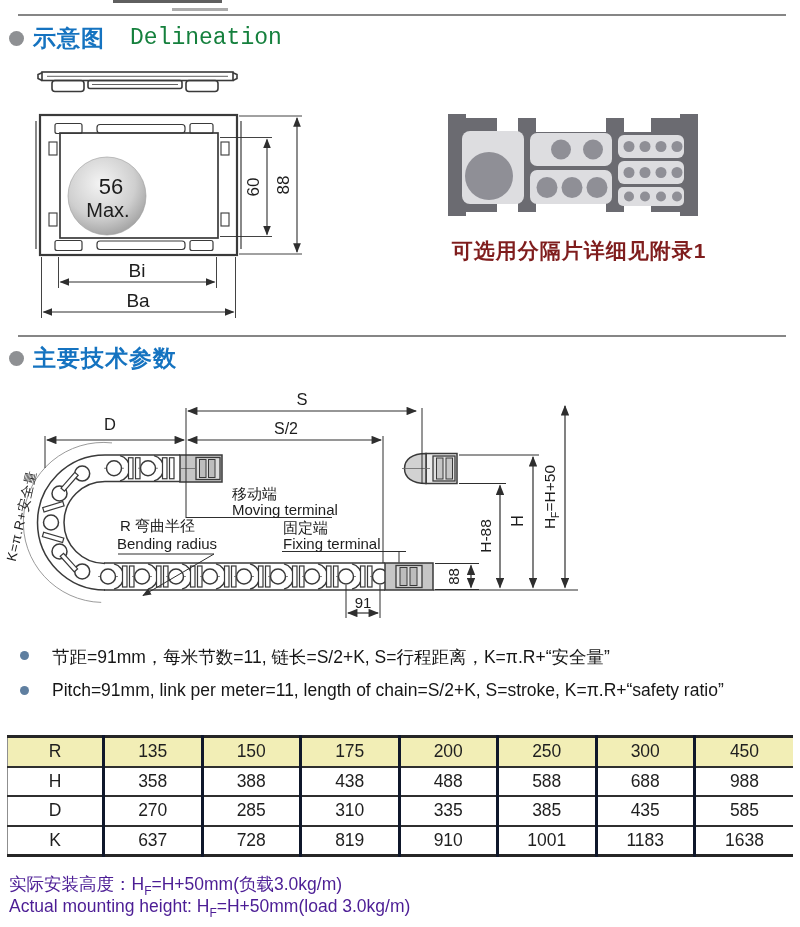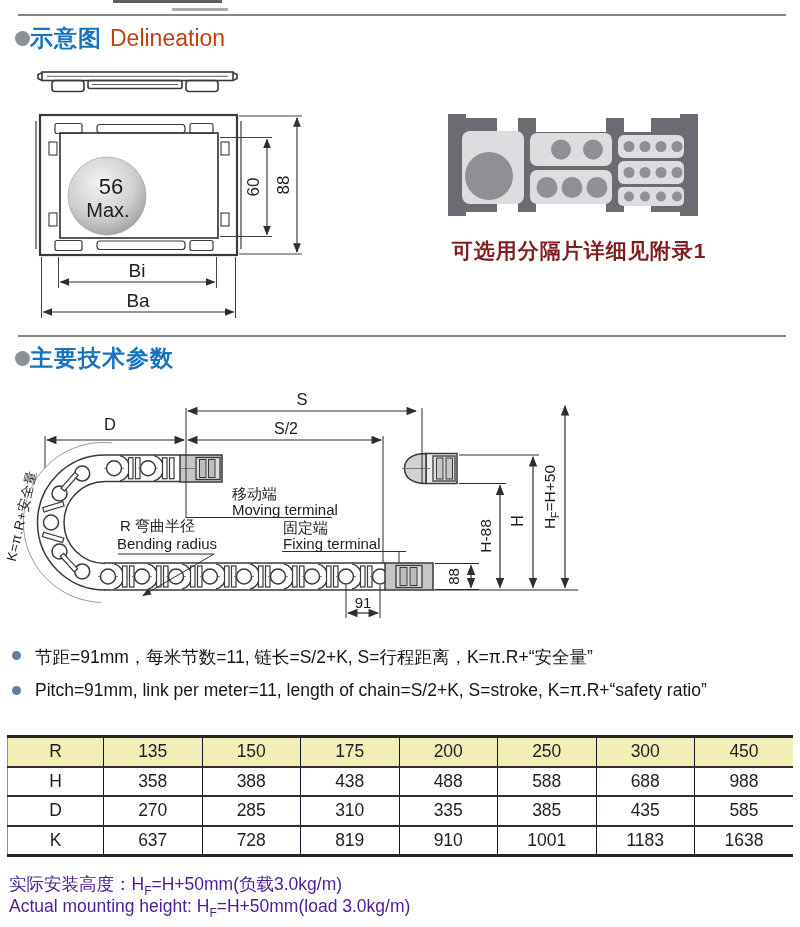--- a/index.html
+++ b/index.html
@@ -1,35 +1,35 @@
 <!DOCTYPE html>
 <html><head>
 <meta charset="utf-8">
 <style>
   html,body{margin:0;padding:0;background:#fff;}
   .page{position:relative;width:800px;height:927px;background:#ffffff;overflow:hidden;
         font-family:"Liberation Sans",sans-serif;color:#1d1d1d;}
   .hr{position:absolute;left:18px;width:768px;height:2px;background:#868686;}
   .artifact1{position:absolute;left:113px;top:0;width:109px;height:3px;background:#5f5f5f;}
   .artifact2{position:absolute;left:172px;top:8px;width:56px;height:3px;background:#ababab;}
-  .section-head{position:absolute;left:15px;display:flex;align-items:center;gap:0;height:28px;}
+  .section-head{position:absolute;left:9px;display:flex;align-items:center;gap:9px;height:28px;font-family:Liberation Mono, monospace;}
   .section-head .bullet{width:15px;height:15px;border-radius:50%;background:#8e9093;flex:none;}
   .section-head .zh{font-size:23px;font-weight:bold;color:#1573c0;letter-spacing:1px;}
-  .section-head .en{font-size:23px;color:#c2410c;margin-left:8px;}
+  .section-head .en{font-size:23px;color:#15803d;margin-left:16px;}
   .caption{position:absolute;left:440px;top:237px;width:278px;text-align:center;
            font-size:21px;font-weight:bold;color:#7f1d1d;letter-spacing:1px;}
-  .note{position:absolute;left:12px;display:flex;align-items:flex-start;gap:14px;
+  .note{position:absolute;left:20px;display:flex;align-items:flex-start;gap:23px;
         font-size:17.5px;color:#161616;}
   .note .dot{width:9px;height:9px;border-radius:50%;background:#5f7fa0;margin-top:6px;flex:none;}
   table.data-table{position:absolute;left:7px;top:735px;width:786px;border-collapse:collapse;
         table-layout:fixed;font-size:17.5px;color:#1f1f1f;
         border-top:3px solid #262626;border-bottom:3px solid #262626;border-left:1px solid #8f8f8f;}
   table.data-table td{text-align:center;height:27.5px;padding:0;}
   table.data-table tr + tr td{border-top:2px solid #2f2f2f;}
-  table.data-table td + td{border-left:1px solid #0f172a;}
+  table.data-table td + td{border-left:3px solid #0f172a;}
   table.data-table tr.hd td{background:#f2eeb6;}
   .foot{position:absolute;left:9px;font-size:17.5px;color:#4c1d95;}
   .foot sub{font-size:12px;}
   svg{position:absolute;left:0;top:0;}
   svg text{font-family:"Liberation Sans",sans-serif;fill:#1d1d1d;}
 </style>
 </head>
 <body>
 
 <div class="page">

